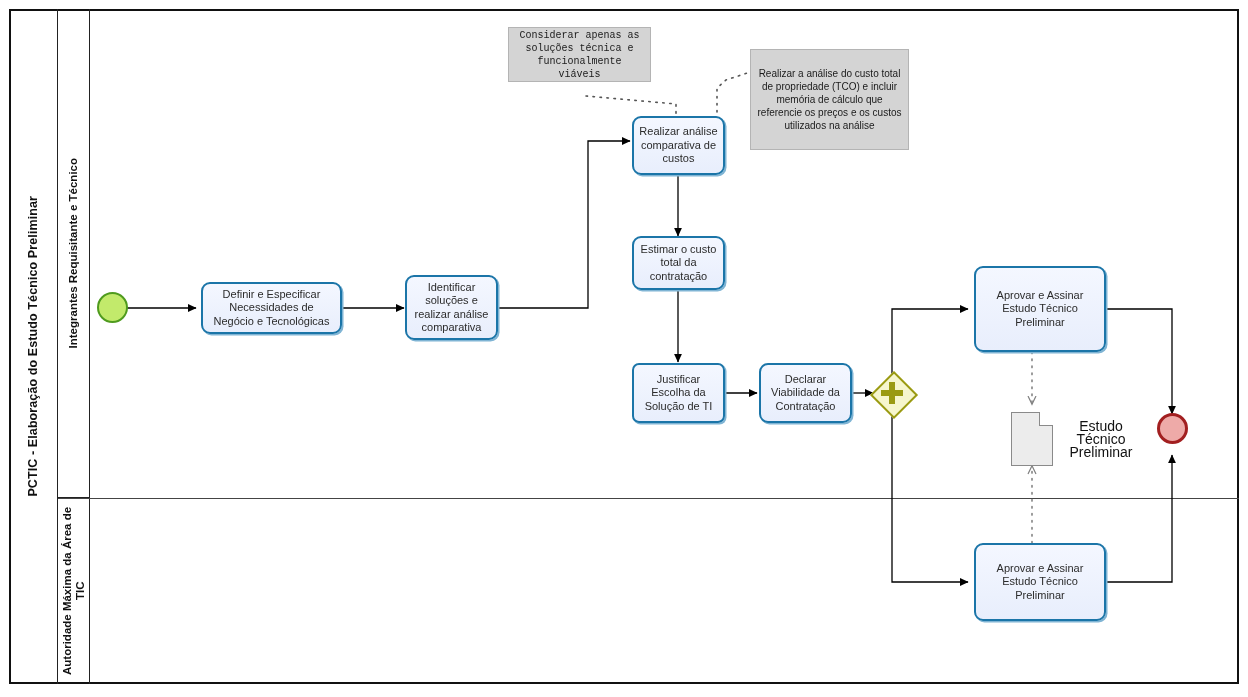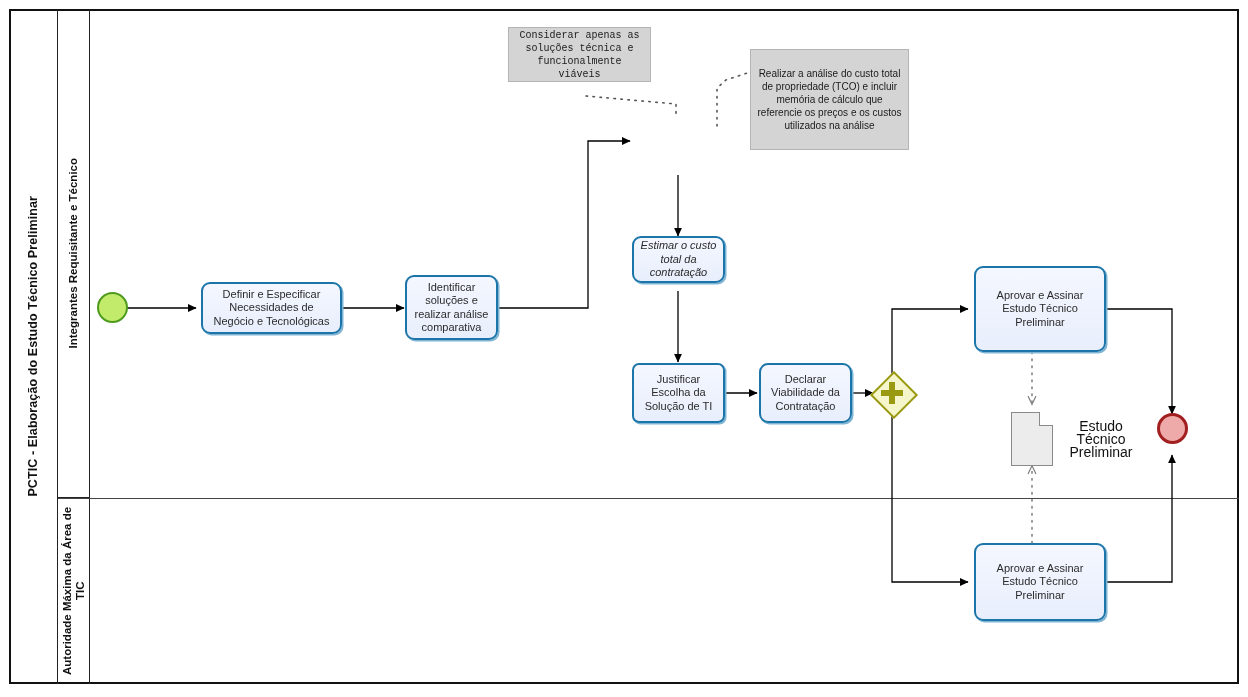--- a/index.html
+++ b/index.html
@@ -125,22 +125,23 @@
   <div class="gateway" style="left:871px;top:372px;width:42px;height:42px;">
     <div class="gw-diamond"></div>
     <div class="gw-plus-h"></div>
     <div class="gw-plus-v"></div>
   </div>
 
   <div class="task" style="left:201px;top:282px;width:141px;height:52px;">Definir e Especificar Necessidades de Negócio e Tecnológicas</div>
 
   <div class="task" style="left:405px;top:275px;width:93px;height:65px;">Identificar soluções e realizar análise comparativa</div>
 
+  <div class="task" style="left:632px;top:116px;width:93px;height:59px;">Realizar análise comparativa de custos</div>
 
-  <div class="task" style="left:632px;top:236px;width:93px;height:47px;font-style:italic;">Estimar o custo total da contratação</div>
+  <div class="task" style="left:632px;top:236px;width:93px;height:54px;">Estimar o custo total da contratação</div>
 
   <div class="task" style="left:632px;top:363px;width:93px;height:60px;border-radius:7px;">Justificar Escolha da Solução de TI</div>
 
   <div class="task" style="left:759px;top:363px;width:93px;height:60px;">Declarar Viabilidade da Contratação</div>
 
   <div class="task" style="left:974px;top:266px;width:132px;height:86px;">Aprovar e Assinar Estudo Técnico Preliminar</div>
 
   <div class="task" style="left:974px;top:543px;width:132px;height:78px;">Aprovar e Assinar Estudo Técnico Preliminar</div>
 
   <div class="annotation" style="left:508px;top:27px;width:143px;height:55px;font-family:Liberation Mono, monospace;">Considerar apenas as soluções técnica e funcionalmente viáveis</div>

